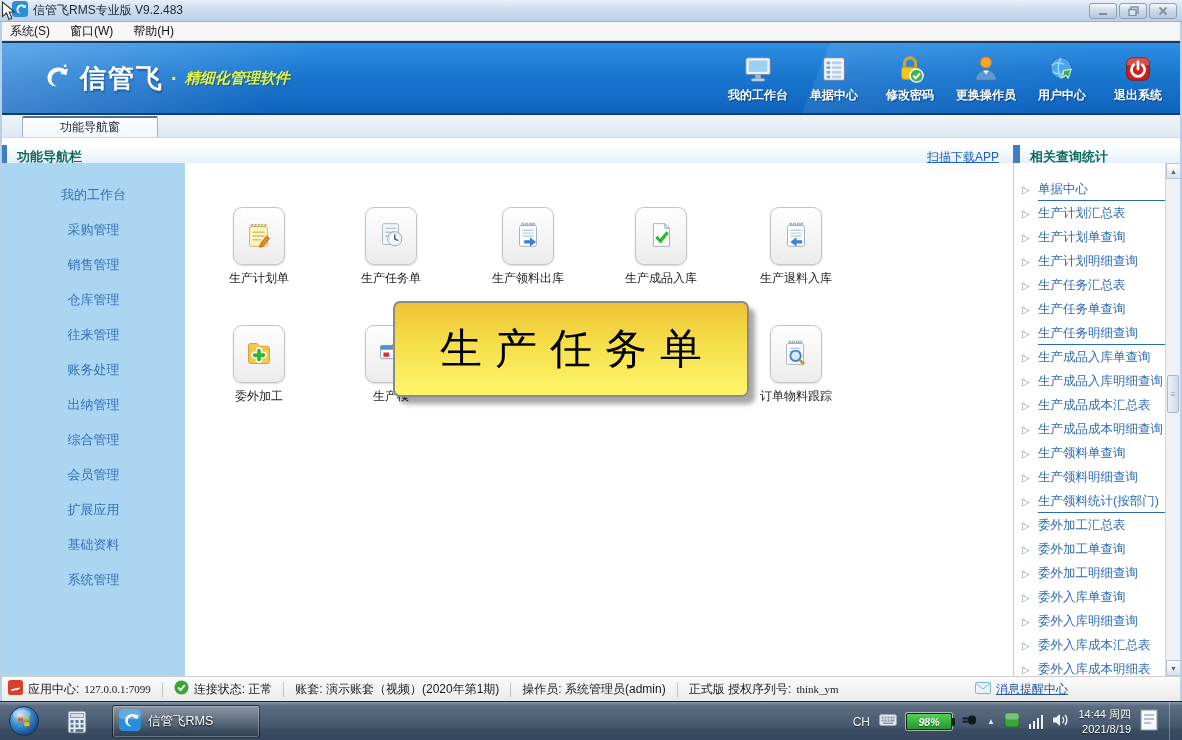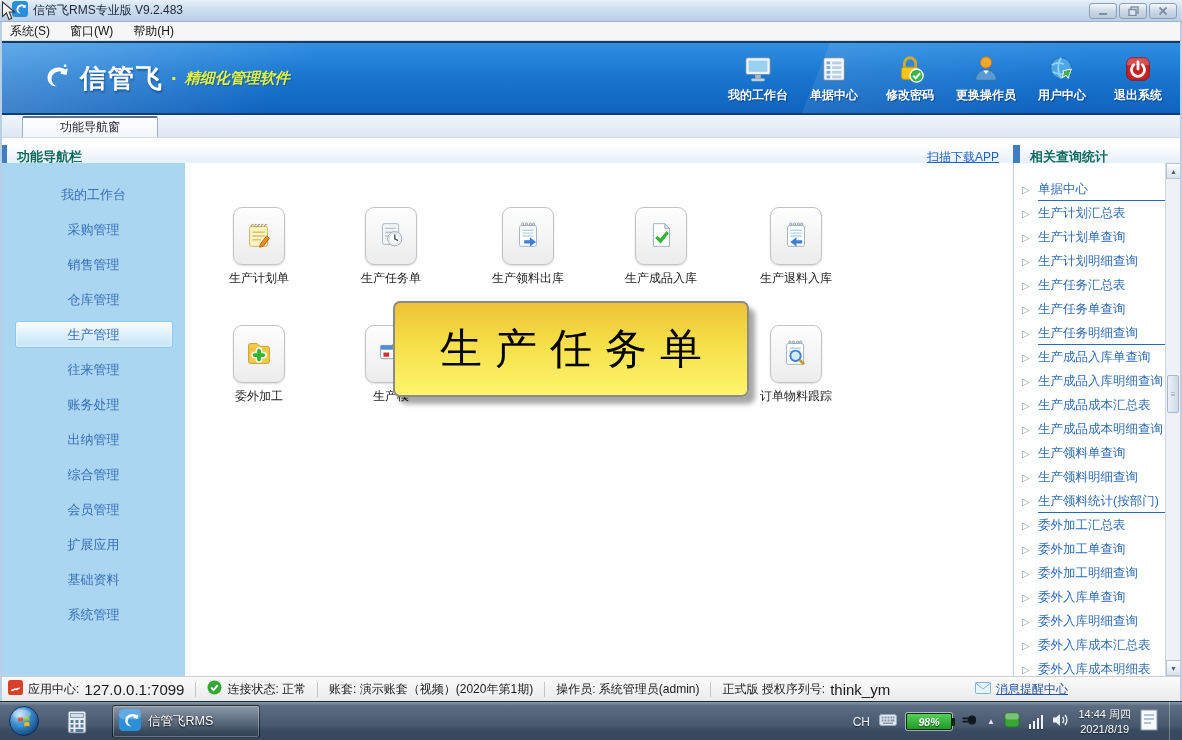--- a/index.html
+++ b/index.html
@@ -99,21 +99,21 @@
   .qs-thumb { position:absolute; left:1px; top:212px; width:12px; height:38px; border:1px solid #a8b8ca; border-radius:2px;
     background:linear-gradient(90deg,#eaf0f7,#cfdae8); display:flex; align-items:center; justify-content:center;
     font-size:8px; color:#8a9ab0; }
 
   
   .statusbar { position:absolute; left:0; top:676px; width:100%; height:25px;
     background:linear-gradient(180deg,#fbfbfb,#ebebeb); border-top:1px solid #cfcfcf;
     display:flex; align-items:center; padding:0 8px; color:#1a1a1a; }
   .sb-group { display:flex; align-items:center; gap:5px; white-space:nowrap; }
   .sep { width:1px; height:15px; background:#c4c4c4; margin:0 11px; }
-  .mono { font-family:Liberation Sans, sans-serif; font-size:15px; }
+  .mono { font-family:Liberation Serif, serif; font-size:11px; }
   .msg-link { margin-left:auto; margin-right:106px; display:flex; align-items:center; gap:5px;
     color:#2456a4; text-decoration:underline; cursor:pointer; white-space:nowrap; }
 
   
   .taskbar { position:absolute; left:0; top:701px; width:100%; height:55px;
     background:linear-gradient(180deg,#8b9aac 0%,#5c6d82 7%,#46586e 45%,#394b61 52%,#31435a 100%);
     border-top:1px solid #1c2836; }
   .start-orb { position:absolute; left:8px; top:3px; width:32px; height:32px; cursor:pointer; }
   .tb-icon-btn { position:absolute; top:5px; width:30px; height:30px; display:flex; align-items:center; justify-content:center;
     border-radius:3px; cursor:pointer; }
@@ -125,21 +125,21 @@
   .tray { position:absolute; right:2px; top:0; height:39px; display:flex; align-items:center; gap:9px; padding-right:4px; }
   .tray-text { color:#f2f6fa; text-shadow:0 1px 1px rgba(0,0,0,.6); }
   .battery { position:relative; width:46px; height:17px; border:1px solid #10270f; border-radius:2px;
     background:linear-gradient(180deg,#55cf58,#1f9a28); box-shadow:0 0 0 1px rgba(255,255,255,.55);
     display:flex; align-items:center; justify-content:center; color:#fff; font-weight:bold; font-size:10.5px;
     text-shadow:0 1px 1px rgba(0,0,0,.5); cursor:pointer;font-style:italic; }
   .battery::after { content:""; position:absolute; right:-4px; top:4px; width:3px; height:8px; background:#10270f; border-radius:0 1px 1px 0; }
   .up-arr { color:#dfe6ee; font-size:8px; cursor:pointer; }
   .sigbars { display:flex; align-items:flex-end; gap:1.5px; cursor:pointer; }
   .sigbars i { display:block; width:2.5px; background:#eef3f8; box-shadow:0 1px 1px rgba(0,0,0,.4); }
-  .clock { color:#fff; font-size:11px; line-height:1.35; text-shadow:0 1px 1px rgba(0,0,0,.6); text-align:center; cursor:pointer; }
+  .clock { color:#fff; font-size:11px; line-height:1.35; text-shadow:0 1px 1px rgba(0,0,0,.6); text-align:right; cursor:pointer; }
   .show-desktop { width:7px; height:39px; border-left:1px solid rgba(255,255,255,.3); margin-left:2px; cursor:pointer; }
 </style>
 </head>
 <body>
 
 <div id="screen">
 
   <div class="titlebar">
     <span class="app-ico">
       <svg width="16" height="16" viewBox="0 0 32 32">
@@ -298,23 +298,20 @@
       </div>
 
       <div class="nav-item">
         <span>销售管理</span>
       </div>
 
       <div class="nav-item">
         <span>仓库管理</span>
       </div>
 
-      <div class="nav-item selected">
-        <span>生产管理</span>
-      </div>
 
       <div class="nav-item">
         <span>往来管理</span>
       </div>
 
       <div class="nav-item">
         <span>账务处理</span>
       </div>
 
       <div class="nav-item">

